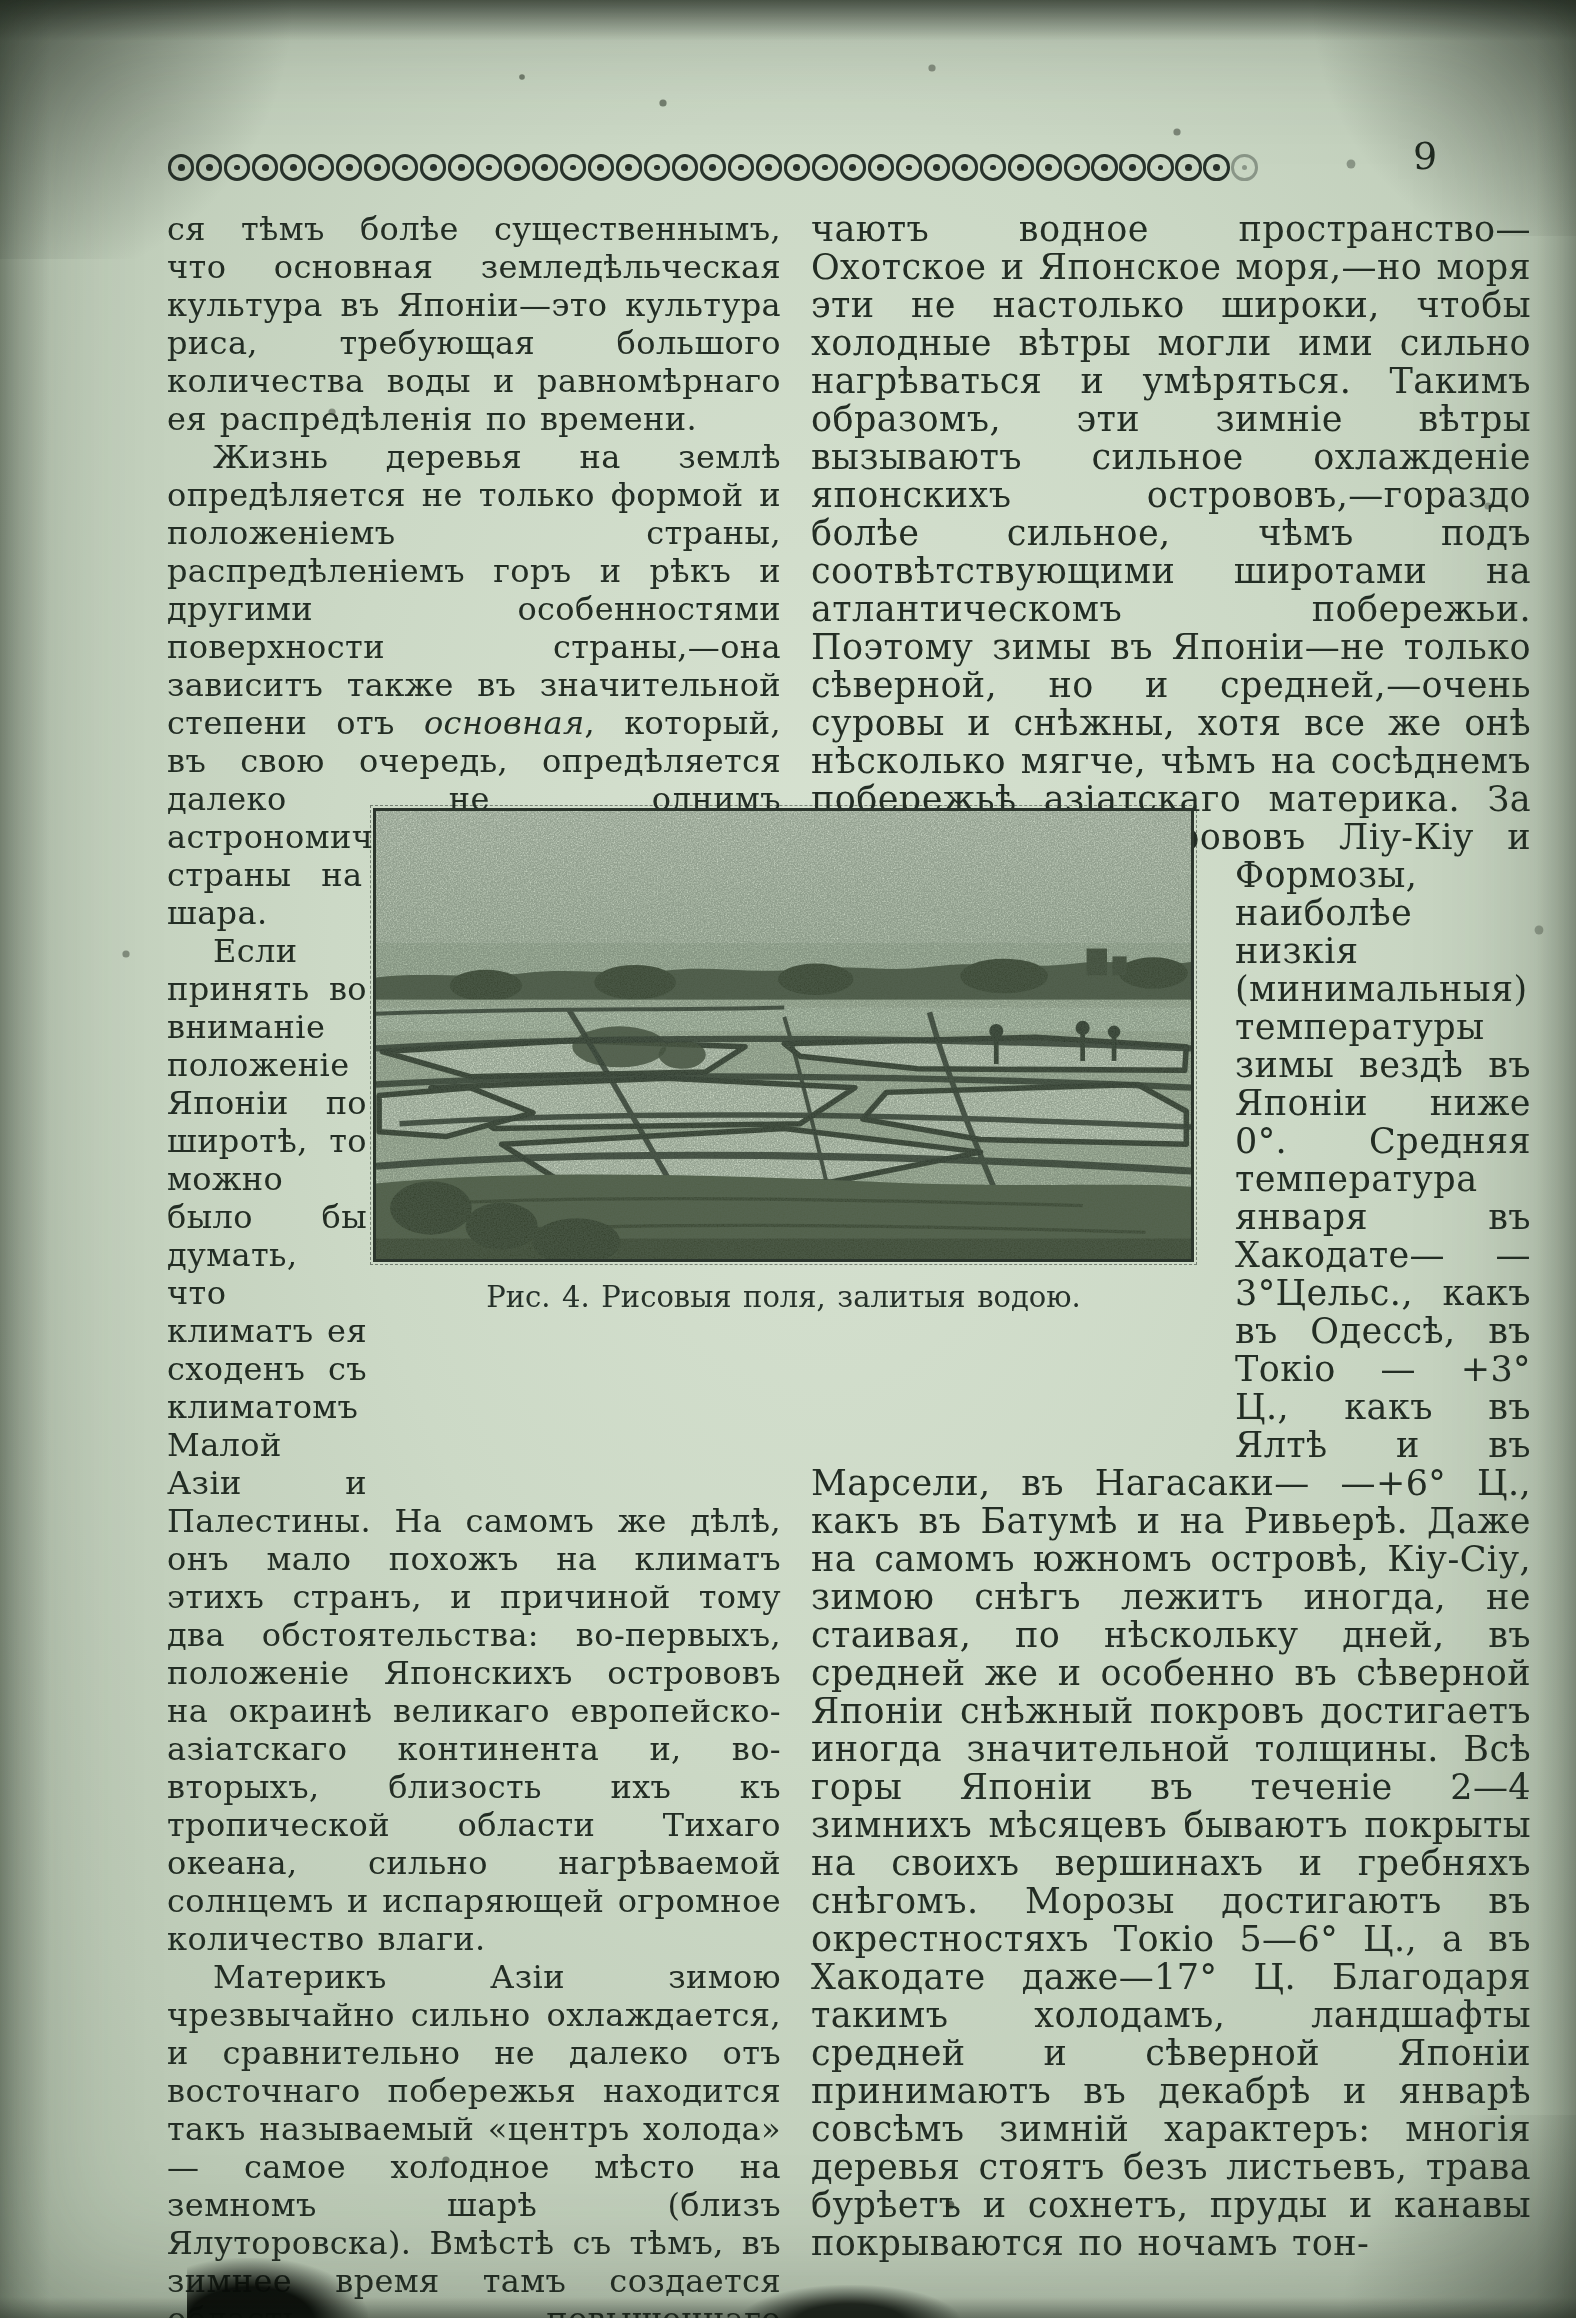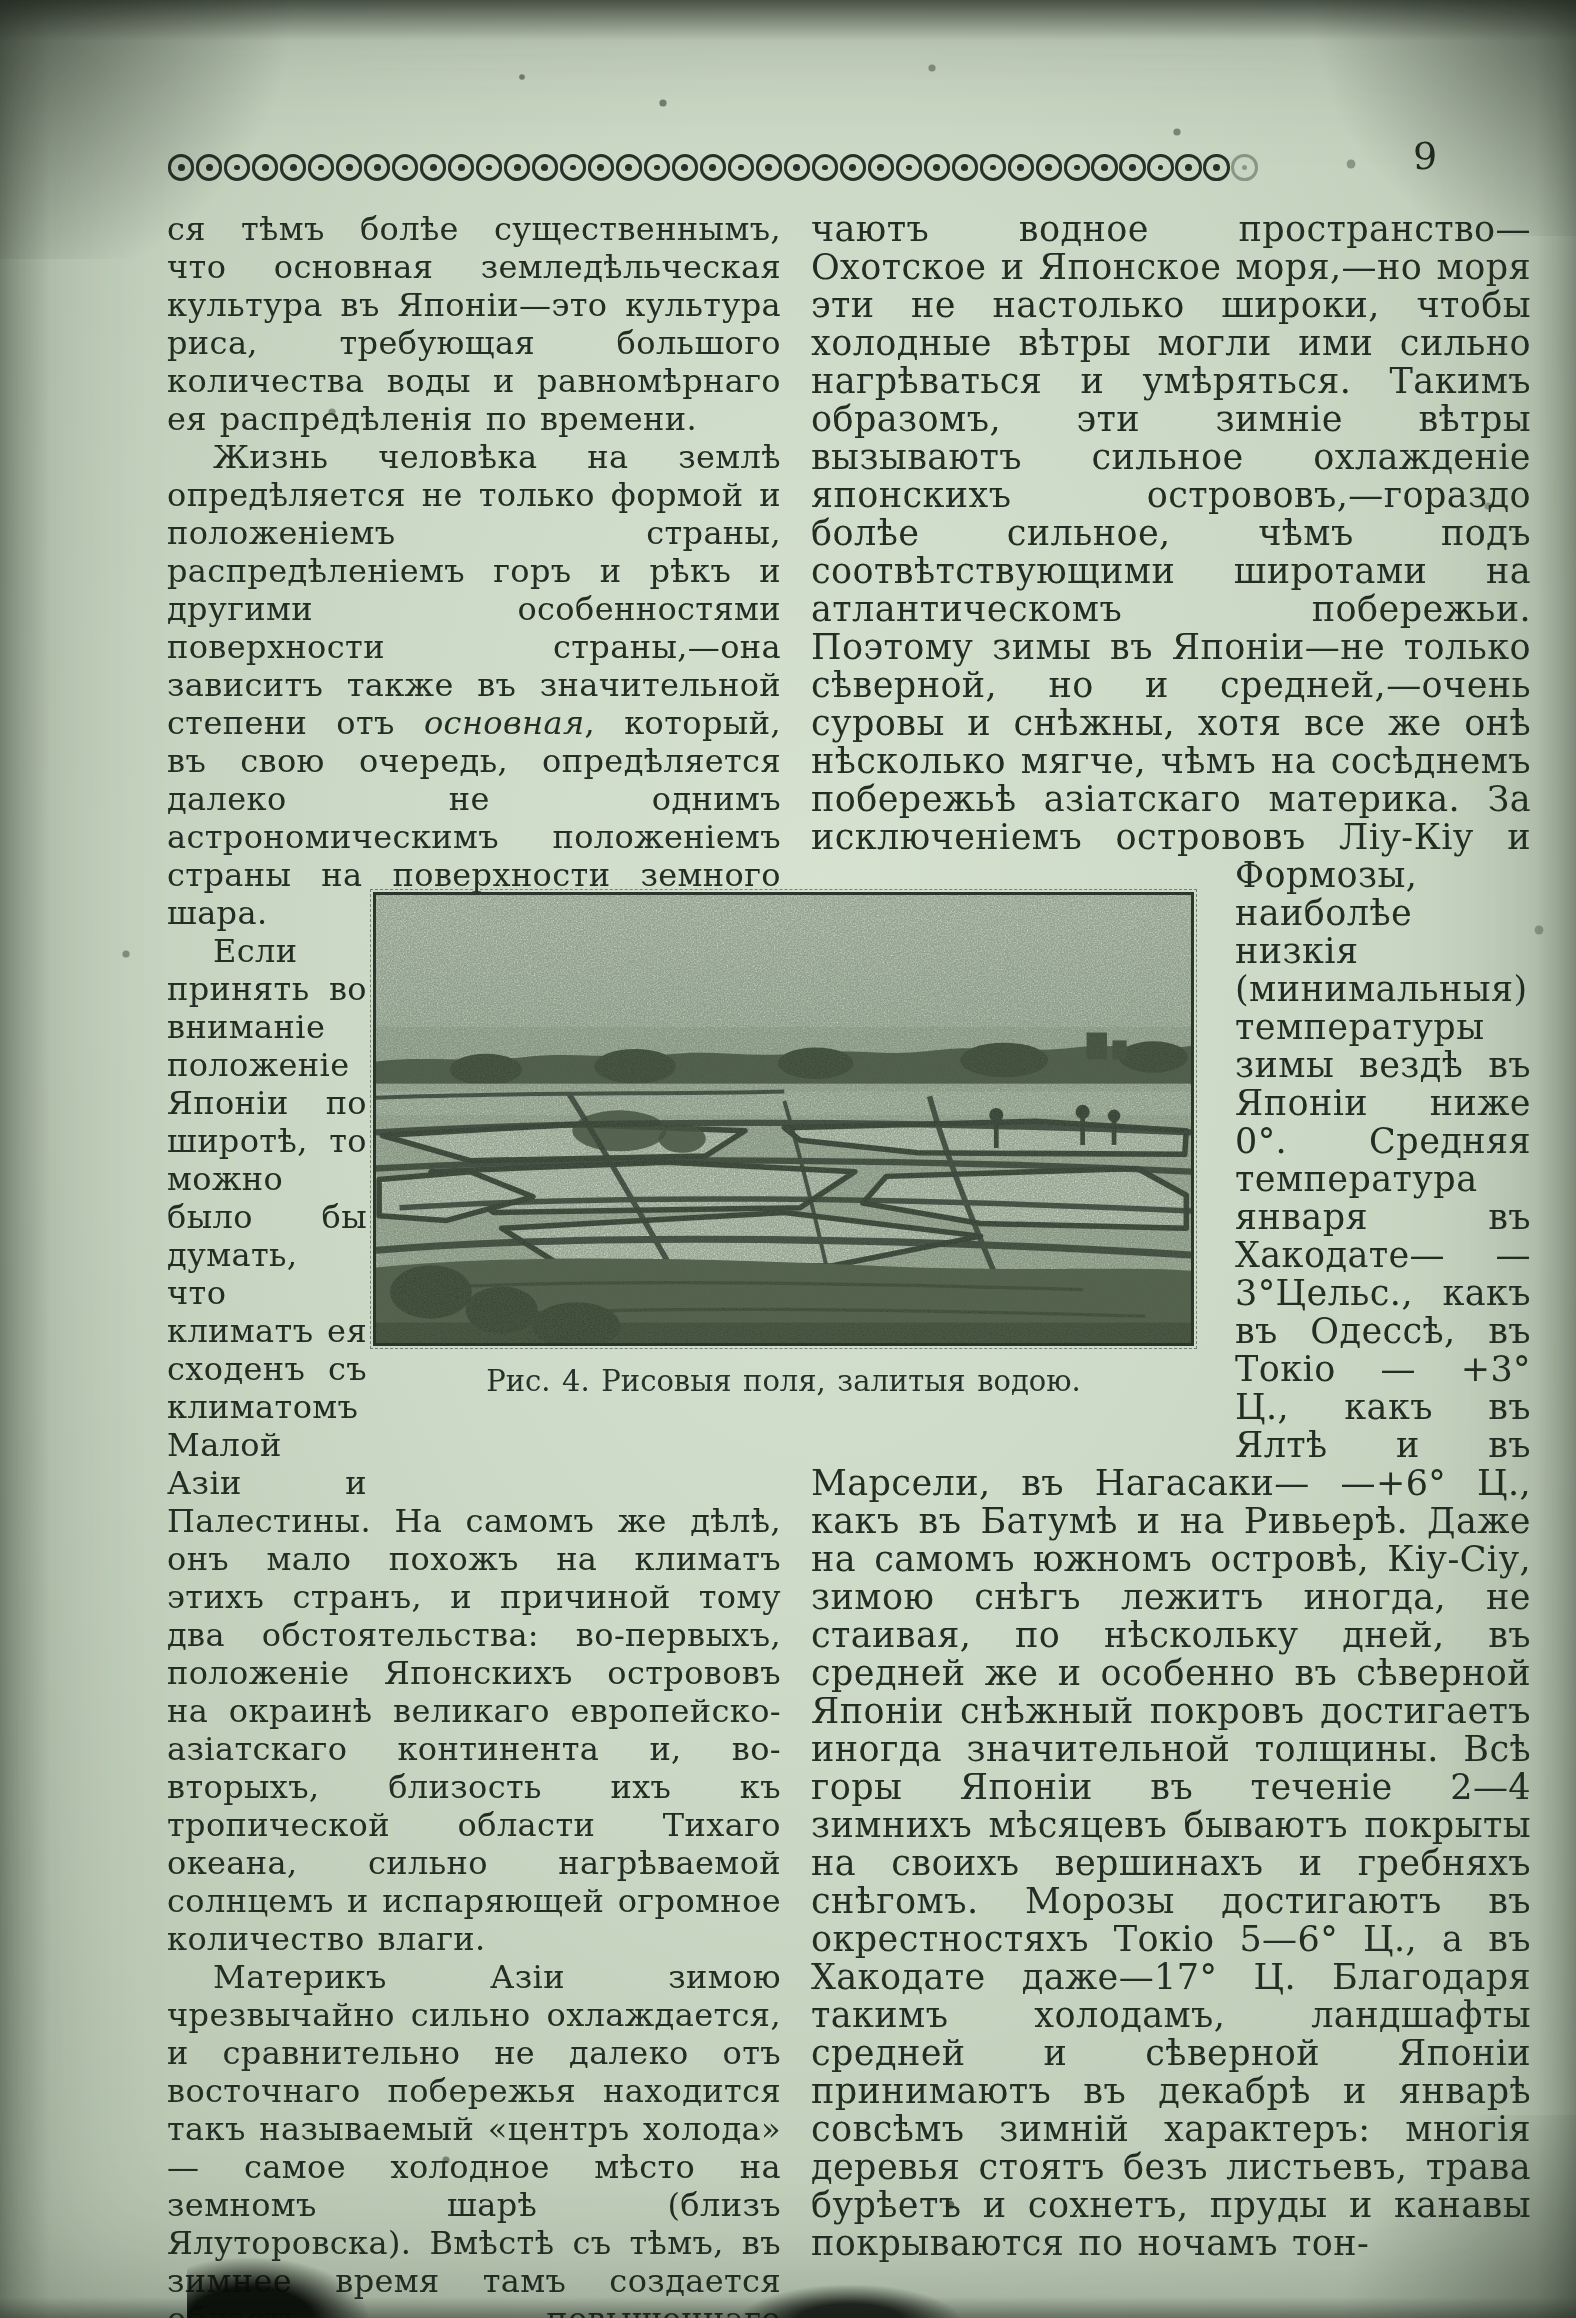--- a/index.html
+++ b/index.html
@@ -65,21 +65,21 @@
     hyphens:auto;-webkit-hyphens:auto;}
   .col p{margin:0;padding:0;}
   .col p.ind{text-indent:46px;}
   .col-left{left:167px;width:614px;font-size:32px;line-height:38px;}
   .col-right{left:811px;width:720px;font-size:35px;line-height:38px;}
   .spacer-left{float:right;width:414px;height:550px;}
   .spacer-right{float:left;width:424px;height:595px;}
   .em-it{font-style:italic;}
 
   
-  .figure{position:absolute;left:365px;top:892px;width:821px;padding-left:8px;}
+  .figure{position:absolute;left:365px;top:808px;width:821px;padding-left:8px;}
   .fig-frame{border:3.1px solid #2b352c;outline:0.8px dashed rgba(43,53,44,.55);outline-offset:2.4px;
     height:448px;background:#bccab5;overflow:hidden;}
   .fig-frame svg{display:block;}
   .fig-caption{margin-top:19px;text-align:center;font-size:29px;line-height:33px;color:#26312а;
     color:#26312a;word-spacing:.08em;}
 </style>
 </head>
 <body>
 
 <div class="page">
@@ -122,21 +122,21 @@
       <span class="ring"></span>
       <span class="ring"></span>
       <span class="ring"></span>
       <span class="ring"></span>
       <span class="ring"></span>
     </div>
   <div class="pagenum">9</div>
 
   <div class="col col-left">
     <p>ся тѣмъ болѣе существеннымъ, что основная земледѣльческая культура въ Японіи—это культура риса, требующая большого количества воды и равномѣрнаго ея распредѣленія по времени.</p>
-    <p class="ind"><span>Жизнь человѣка на землѣ опредѣляется не только формой и положеніемъ страны, распредѣленіемъ горъ и рѣкъ и другими особенностями поверхности страны,—она зависитъ также въ значительной степени отъ </span><span class="em-it">основная</span><span>, который, въ свою очередь, опредѣляется далеко не однимъ астрономическимъ положеніемъ страны на поверхности земного шара.</span></p>
+    <p class="ind"><span>Жизнь деревья на землѣ опредѣляется не только формой и положеніемъ страны, распредѣленіемъ горъ и рѣкъ и другими особенностями поверхности страны,—она зависитъ также въ значительной степени отъ </span><span class="em-it">основная</span><span>, который, въ свою очередь, опредѣляется далеко не однимъ астрономическимъ положеніемъ страны на поверхности земного шара.</span></p>
     <p class="ind"><span class="spacer-left"></span><span>Если принять во вниманіе положеніе Японіи по широтѣ, то можно было бы думать, что климатъ ея сходенъ съ климатомъ Малой Азіи и Палестины. На самомъ же дѣлѣ, онъ мало похожъ на климатъ этихъ странъ, и причиной тому два обстоятельства: во-первыхъ, положеніе Японскихъ острововъ на окраинѣ великаго европейско-азіатскаго континента и, во-вторыхъ, близость ихъ къ тропической области Тихаго океана, сильно нагрѣваемой солнцемъ и испаряющей огромное количество влаги.</span></p>
     <p class="ind">Материкъ Азіи зимою чрезвычайно сильно охлаждается, и сравнительно не далеко отъ восточнаго побережья находится такъ называемый «центръ холода» — самое холодное мѣсто на земномъ шарѣ (близъ Ялуторовска). Вмѣстѣ съ тѣмъ, въ зимнее время тамъ создается область повышеннаго атмосфернаго давленія, и оттуда несутся холодные сѣверные и сѣверо-западные вѣтры. Правда, по пути къ Японіи они встрѣ-</p>
   </div>
 
   <div class="col col-right">
     <p><span>чаютъ водное пространство—Охотское и Японское моря,—но моря эти не настолько широки, чтобы холодные вѣтры могли ими сильно нагрѣваться и умѣряться. Такимъ образомъ, эти зимніе вѣтры вызываютъ сильное охлажденіе японскихъ острововъ,—гораздо болѣе сильное, чѣмъ подъ соотвѣтствующими широтами на атлантическомъ побережьи. Поэтому зимы въ Японіи—не только сѣверной, но и средней,—очень суровы и снѣжны, хотя все же онѣ нѣсколько мягче, чѣмъ на сосѣднемъ побережьѣ азіатскаго материка. За исключеніемъ острововъ Ліу-</span><span class="spacer-right"></span><span>Кіу и Формозы, наиболѣе низкія (минимальныя) температуры зимы вездѣ въ Японіи ниже 0°. Средняя температура января въ Хакодате— —3°Цельс., какъ въ Одессѣ, въ Токіо — +3° Ц., какъ въ Ялтѣ и въ Марсели, въ Нагасаки— —+6° Ц., какъ въ Батумѣ и на Ривьерѣ. Даже на самомъ южномъ островѣ, Кіу-Сіу, зимою снѣгъ лежитъ иногда, не стаивая, по нѣскольку дней, въ средней же и особенно въ сѣверной Японіи снѣжный покровъ достигаетъ иногда значительной толщины. Всѣ горы Японіи въ теченіе 2—4 зимнихъ мѣсяцевъ бываютъ покрыты на своихъ вершинахъ и гребняхъ снѣгомъ. Морозы достигаютъ въ окрестностяхъ Токіо 5—6° Ц., а въ Хакодате даже—17° Ц. Благодаря такимъ холодамъ, ландшафты средней и сѣверной Японіи принимаютъ въ декабрѣ и январѣ совсѣмъ зимній характеръ: многія деревья стоятъ безъ листьевъ, трава бурѣетъ и сохнетъ, пруды и канавы покрываются по ночамъ тон-</span></p>
   </div>
 
   <div class="figure">
     <div class="fig-frame">

